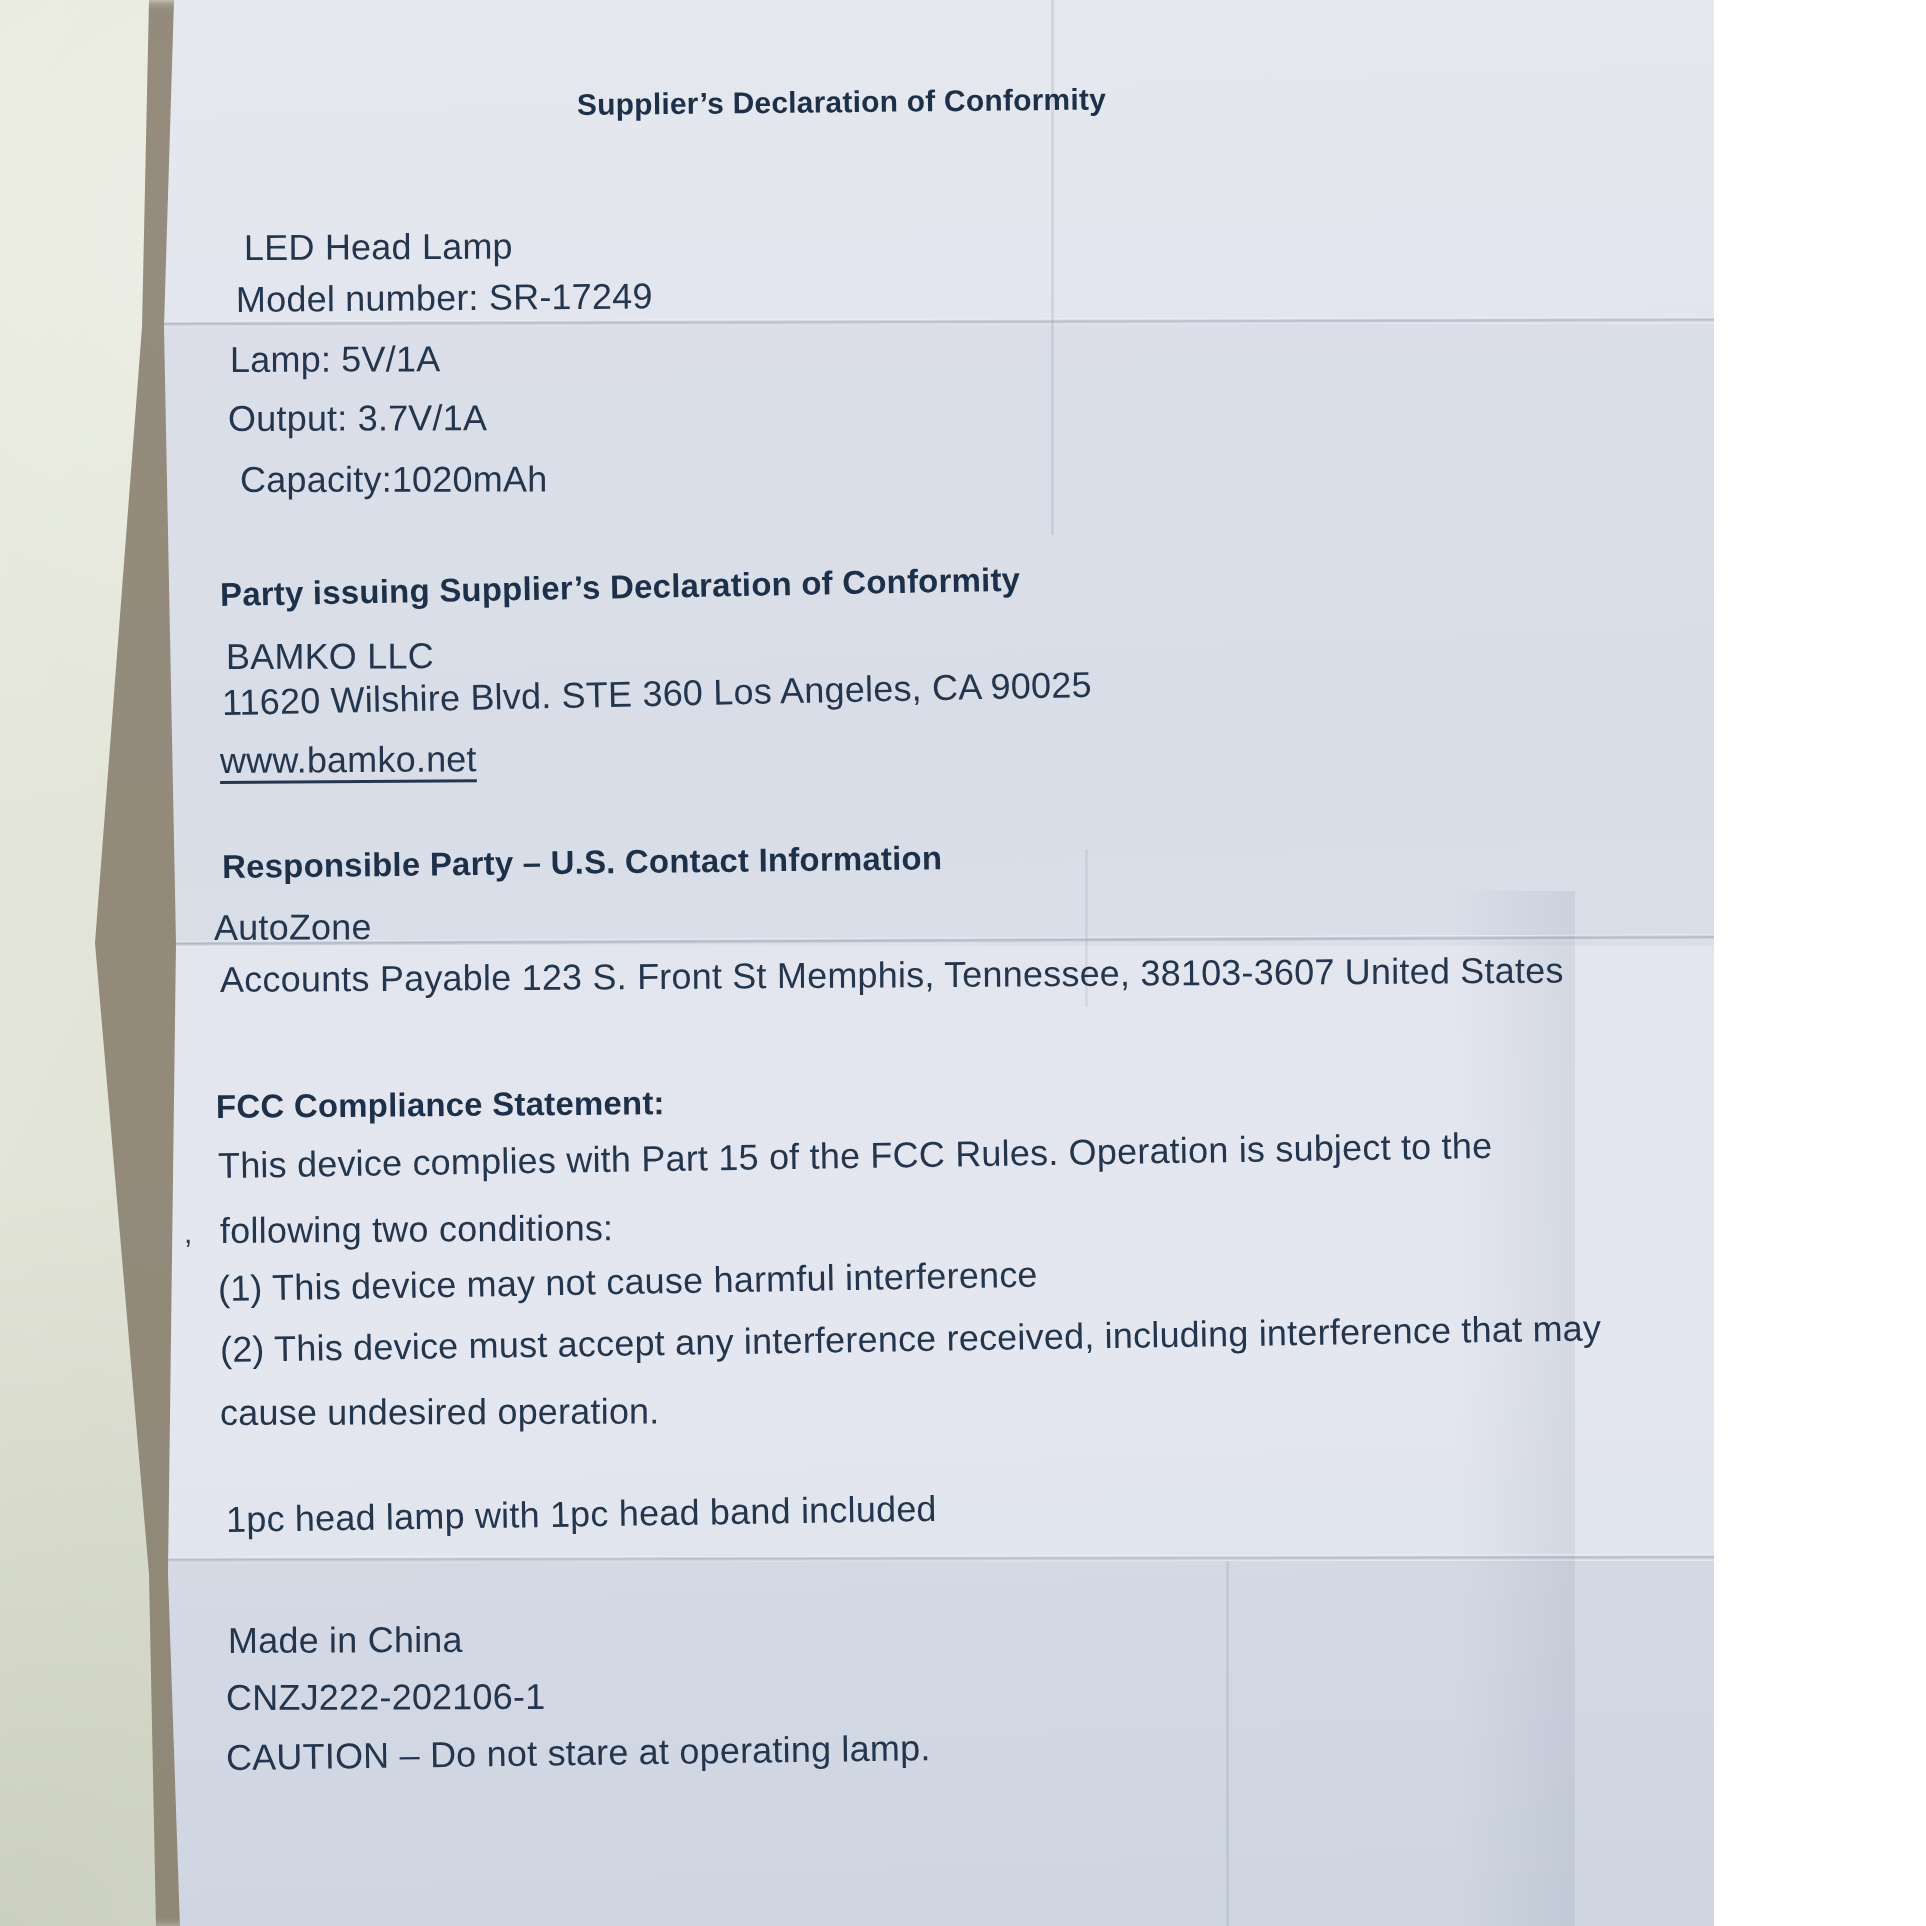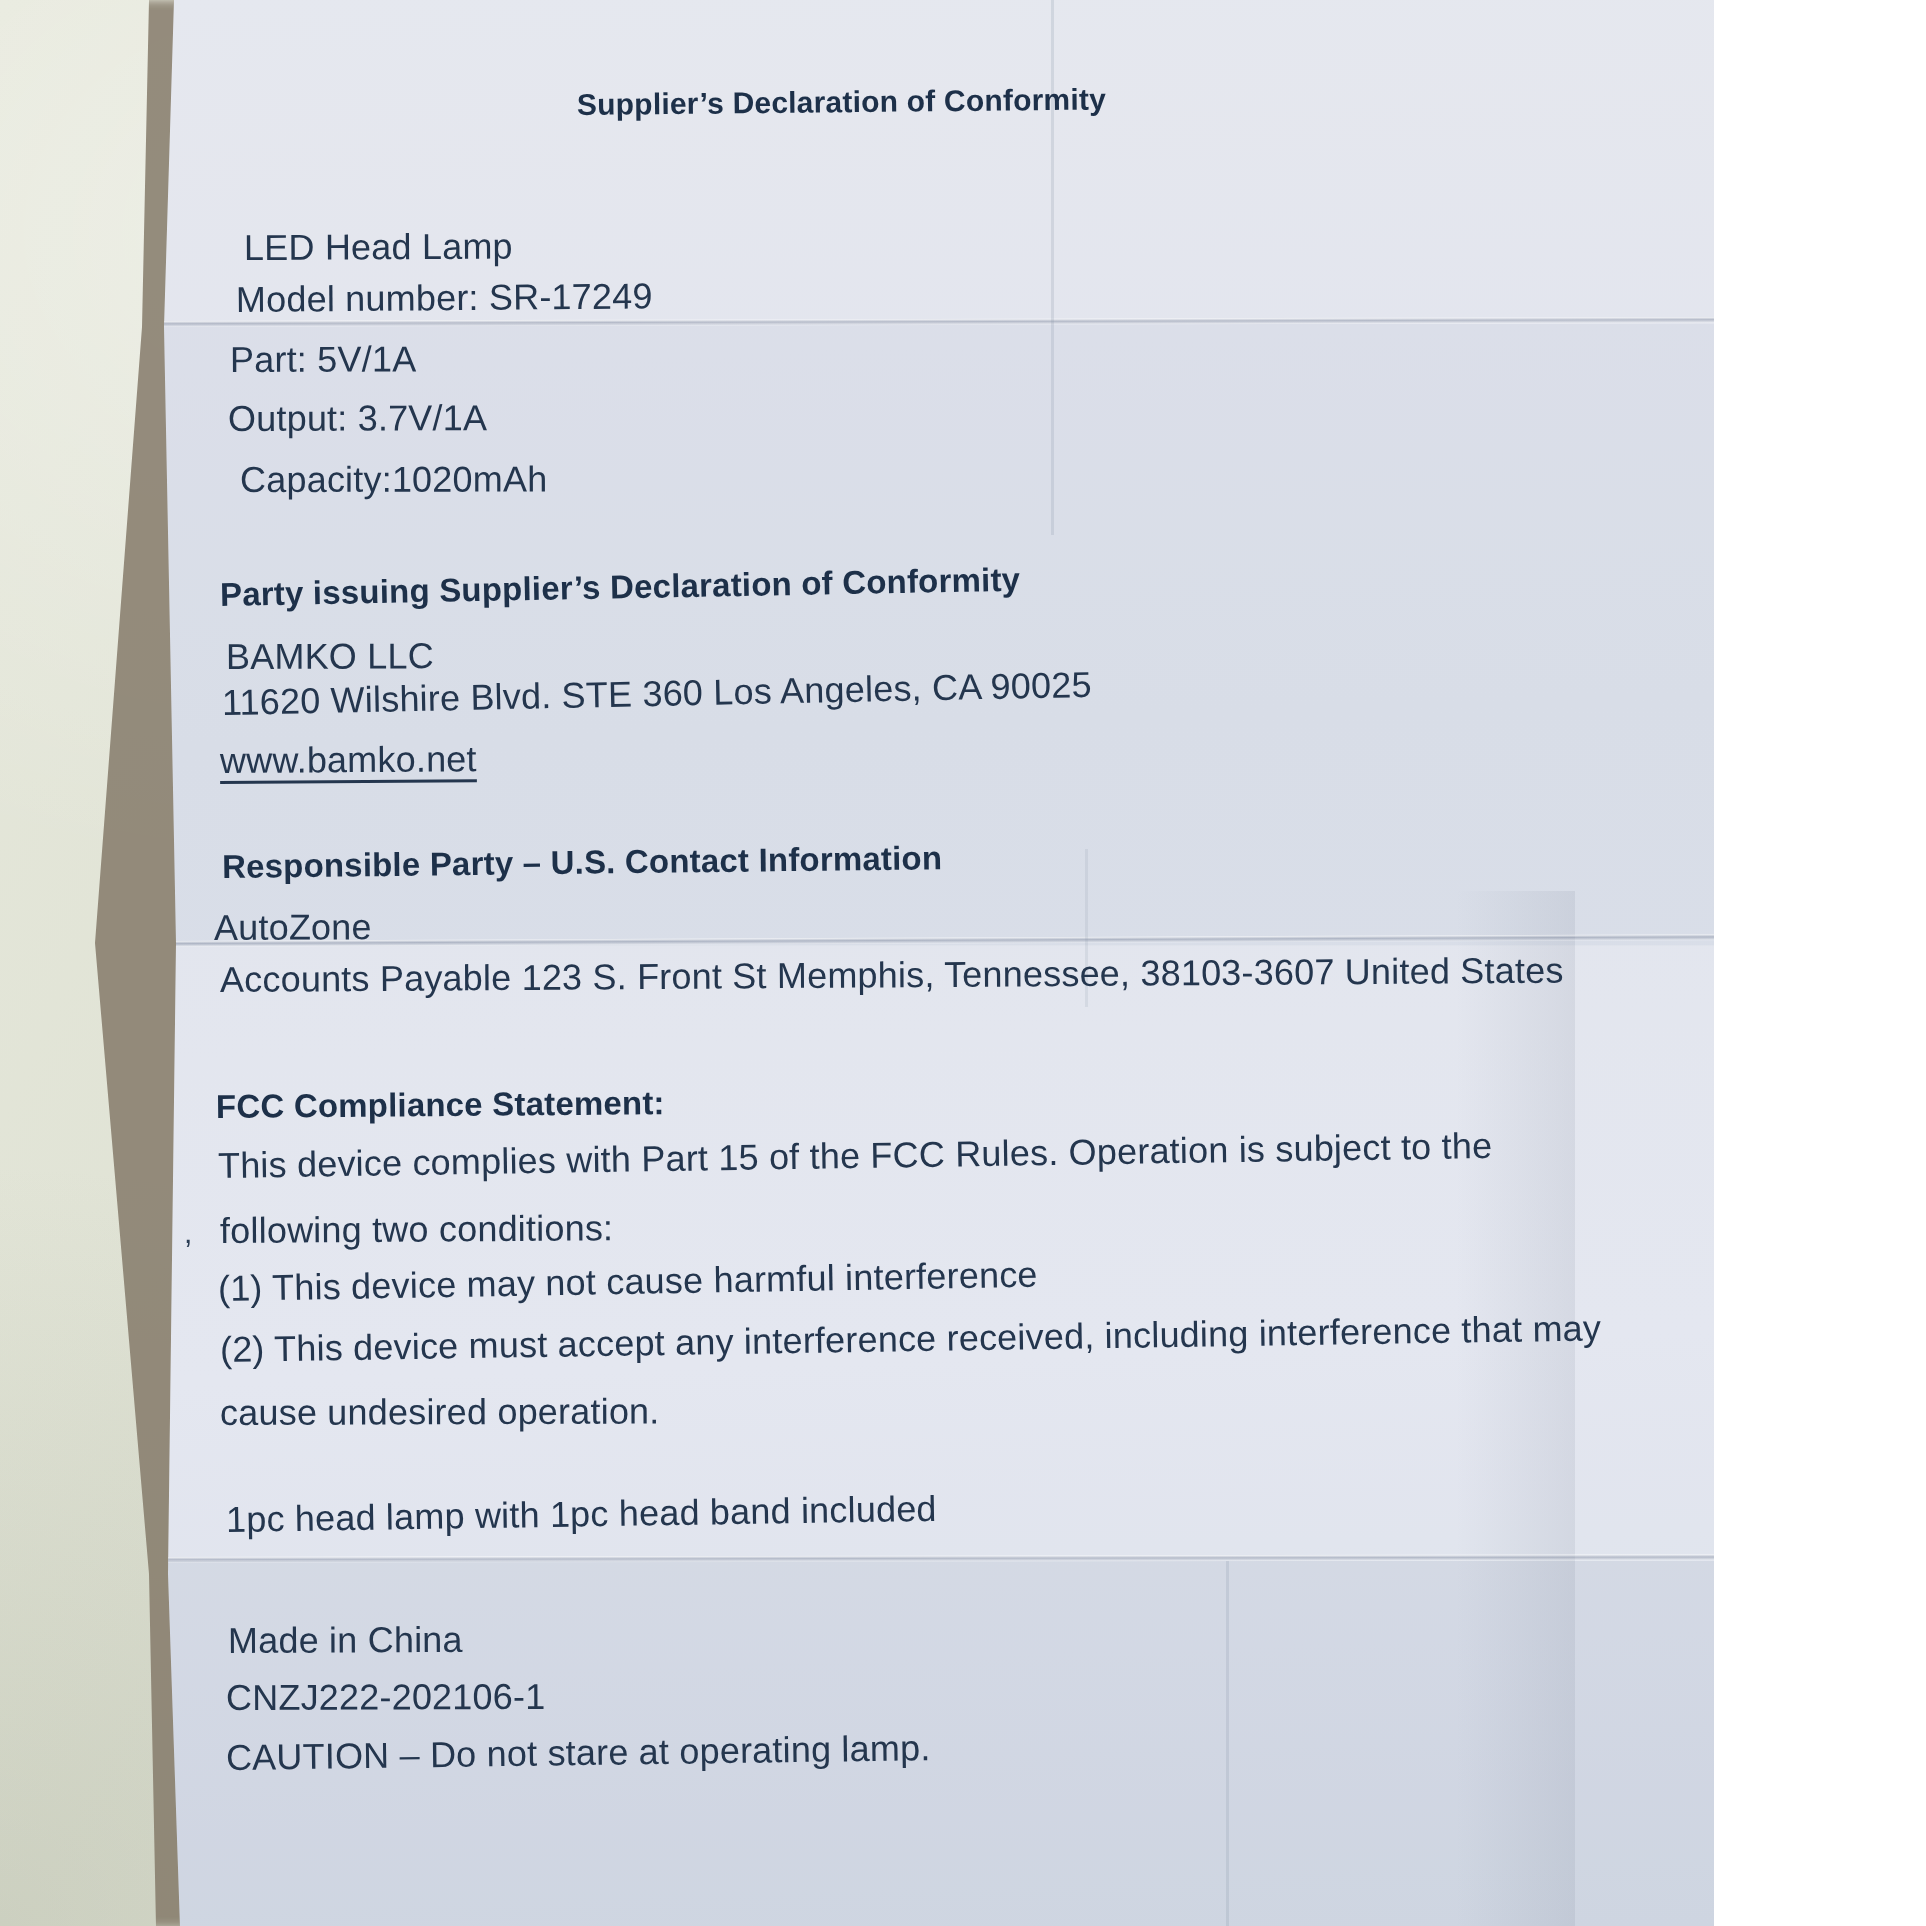--- a/index.html
+++ b/index.html
@@ -111,21 +111,21 @@
     <div class="crease crease2"></div>
     <div class="crease crease3"></div>
     <div class="vcrease vc1"></div>
     <div class="vcrease vc2"></div>
     <div class="vcrease vc3"></div>
 
     <div class="ln ttl" style="left:577px; top:87px; transform:rotate(-0.6deg);">Supplier’s Declaration of Conformity</div>
 
     <div class="ln" style="left:244px; top:226px; transform:rotate(-0.3deg);">LED Head Lamp</div>
     <div class="ln" style="left:236px; top:278px; transform:rotate(-0.5deg);">Model number: SR-17249</div>
-    <div class="ln" style="left:230px; top:338px; transform:rotate(-0.2deg);">Part: 5V/1A</div>
+    <div class="ln" style="left:230px; top:338px; transform:rotate(-0.2deg);">Lamp: 5V/1A</div>
     <div class="ln" style="left:228px; top:397px; transform:rotate(-0.2deg);">Output: 3.7V/1A</div>
     <div class="ln" style="left:240px; top:458px; transform:rotate(-0.1deg);">Capacity:1020mAh</div>
 
     <div class="ln hd" style="left:220px; top:575px; transform:rotate(-1.1deg);">Party issuing Supplier’s Declaration of Conformity</div>
     <div class="ln" style="left:226px; top:635px; transform:rotate(-0.2deg);">BAMKO LLC</div>
     <div class="ln" style="left:222px; top:681px; transform:rotate(-1.2deg);">11620 Wilshire Blvd. STE 360 Los Angeles, CA 90025</div>
     <div class="ln link" style="left:220px; top:739px; transform:rotate(-0.4deg);">www.bamko.net</div>
 
     <div class="ln hd" style="left:222px; top:847px; transform:rotate(-0.7deg);">Responsible Party – U.S. Contact Information</div>
     <div class="ln" style="left:214px; top:906px; transform:rotate(-0.3deg);">AutoZone</div>

